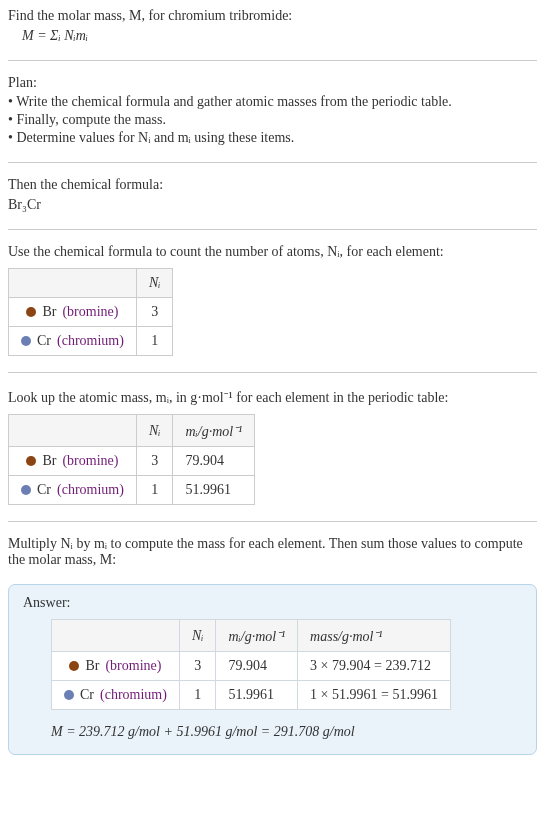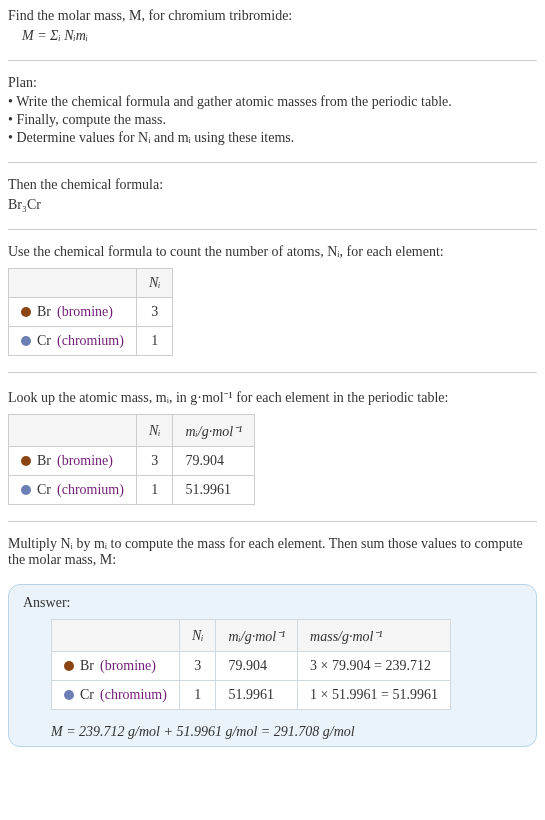--- a/index.html
+++ b/index.html
@@ -49,40 +49,41 @@
       font-weight: normal;
     }
     table th {
       background: #f5f5f5;
       font-style: italic;
     }
     .element-cell {
       display: flex;
       align-items: center;
       gap: 6px;
+      justify-content: center;
     }
     .dot {
       width: 10px;
       height: 10px;
       border-radius: 50%;
       display: inline-block;
     }
     .dot-br { background: #8B4513; }
     .dot-cr { background: #6B7FB5; }
     .element-name {
       color: #701a75;
     }
     .center {
       text-align: center;
     }
     .answer-box {
       border: 1px solid #b8d4e8;
       background: #eaf3fa;
-      padding: 10px 14px 6px 14px;
-      border-radius: 12px;
+      padding: 10px 14px 14px 14px;
+      border-radius: 7px;
     }
     .answer-box table {
       background: #fff;
       margin-left: 28px;
     }
     .answer-box table td, .answer-box table th {
       border: 1px solid #d0d8e0;
     }
     .answer-label {
       color: #333;

